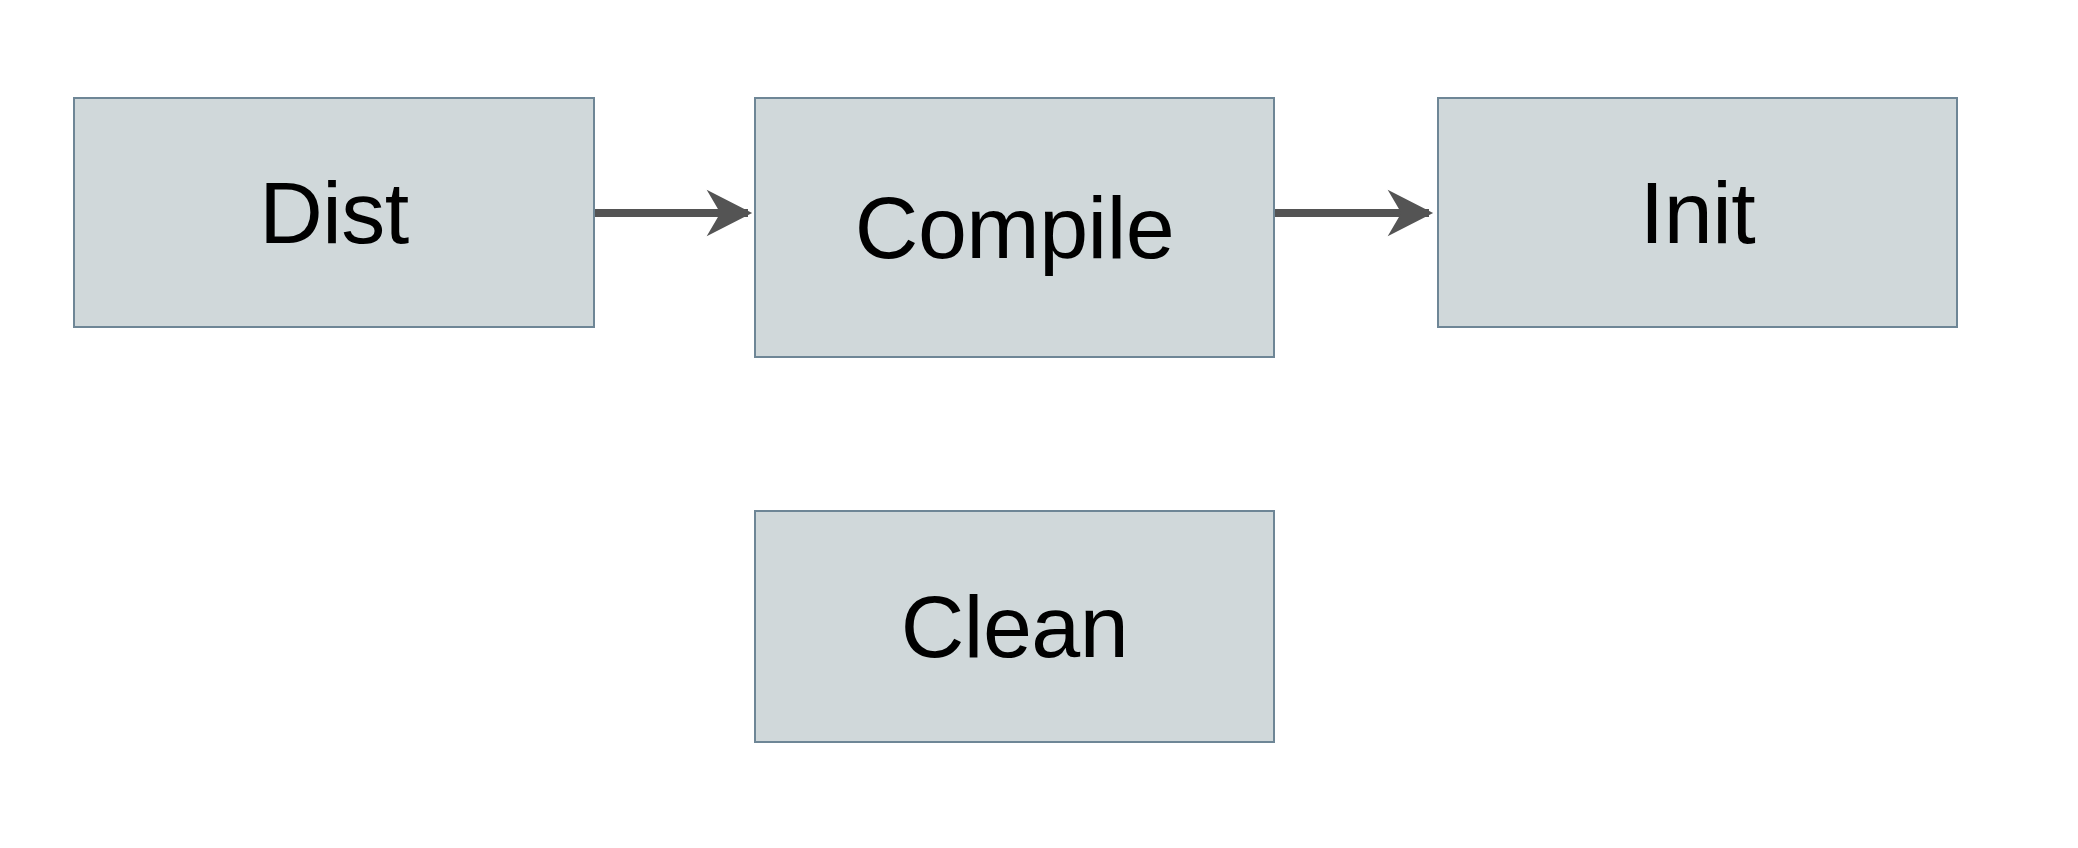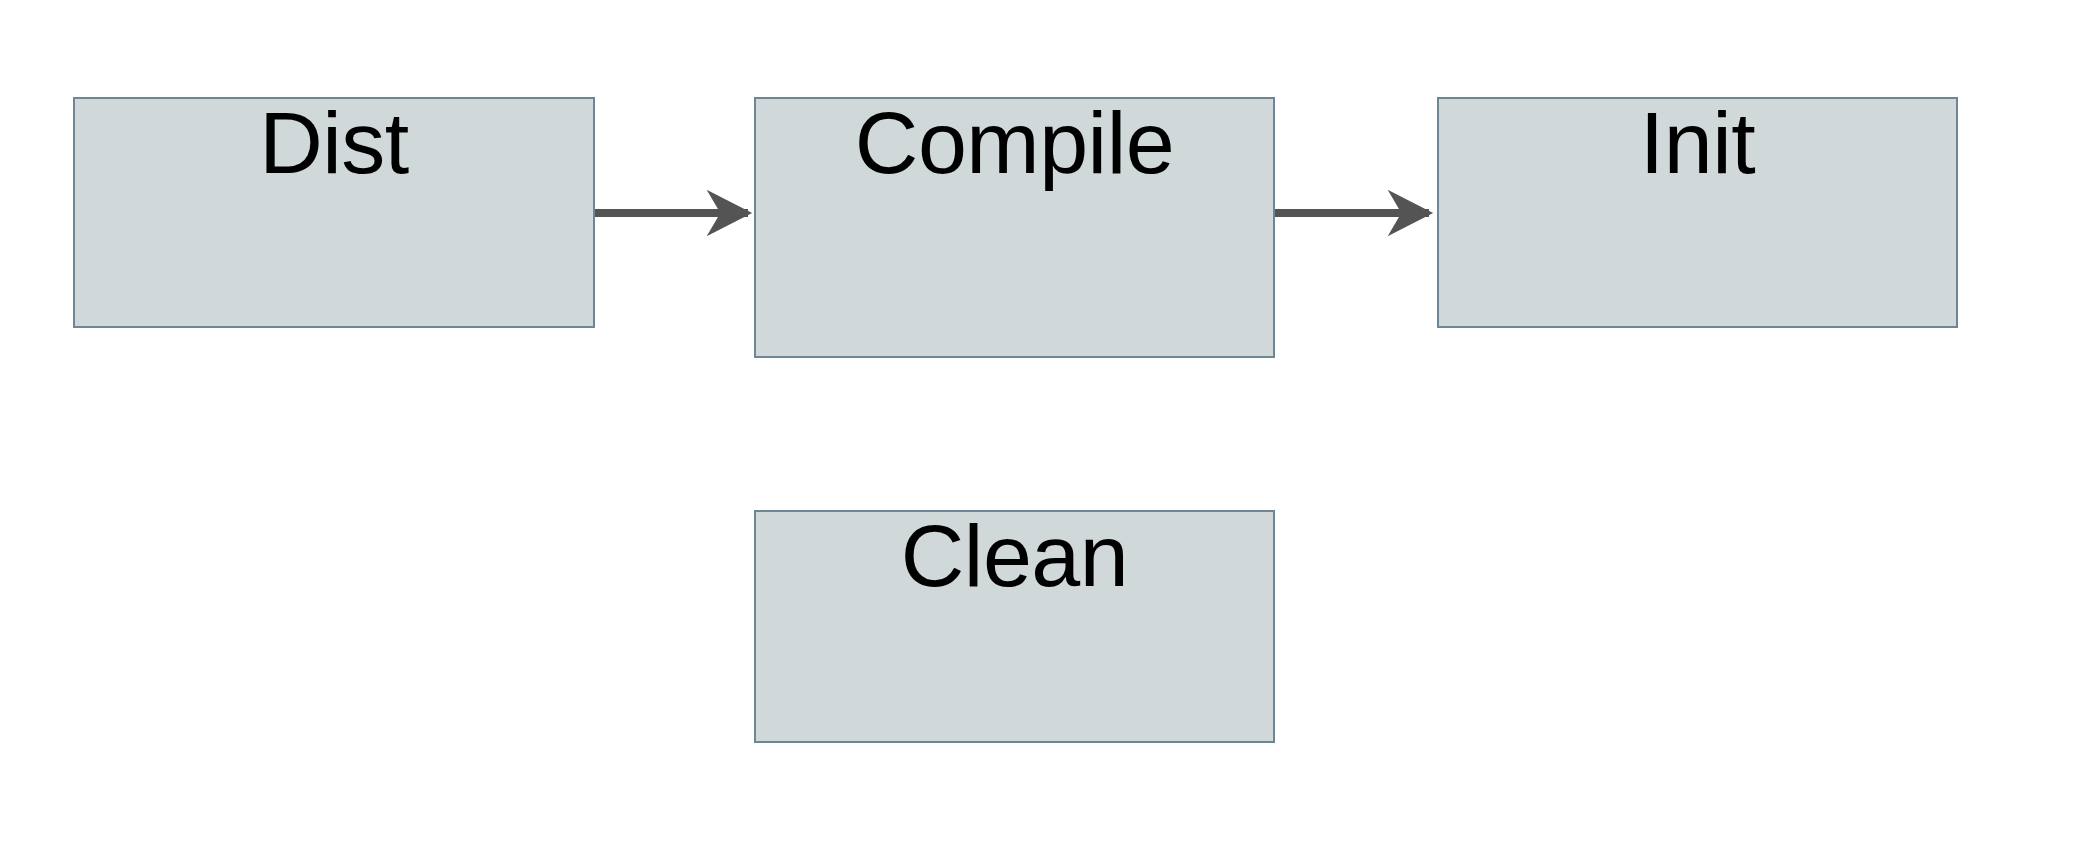--- a/index.html
+++ b/index.html
@@ -18,21 +18,21 @@
     height: 848px;
     background: #ffffff;
     overflow: hidden;
   }
   .node {
     position: absolute;
     box-sizing: border-box;
     background: #d0d8da;
     border: 2px solid #6e8696;
     display: flex;
-    align-items: flex-start;
+    align-items: center;
     justify-content: center;
   }
   .node-label {
     font-family: "Liberation Sans", sans-serif;
     font-size: 88px;
     font-weight: 400;
     color: #000000;
     line-height: 1;
     letter-spacing: -0.5px;
     white-space: nowrap;

